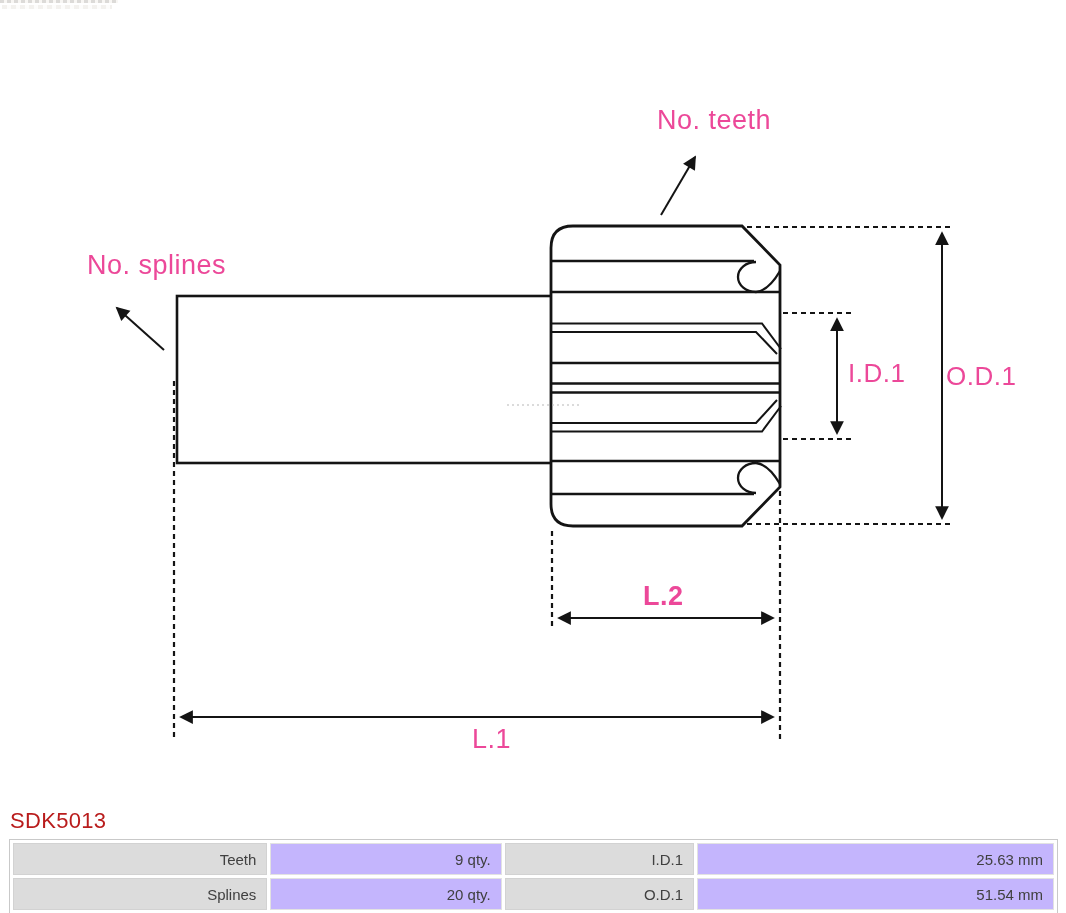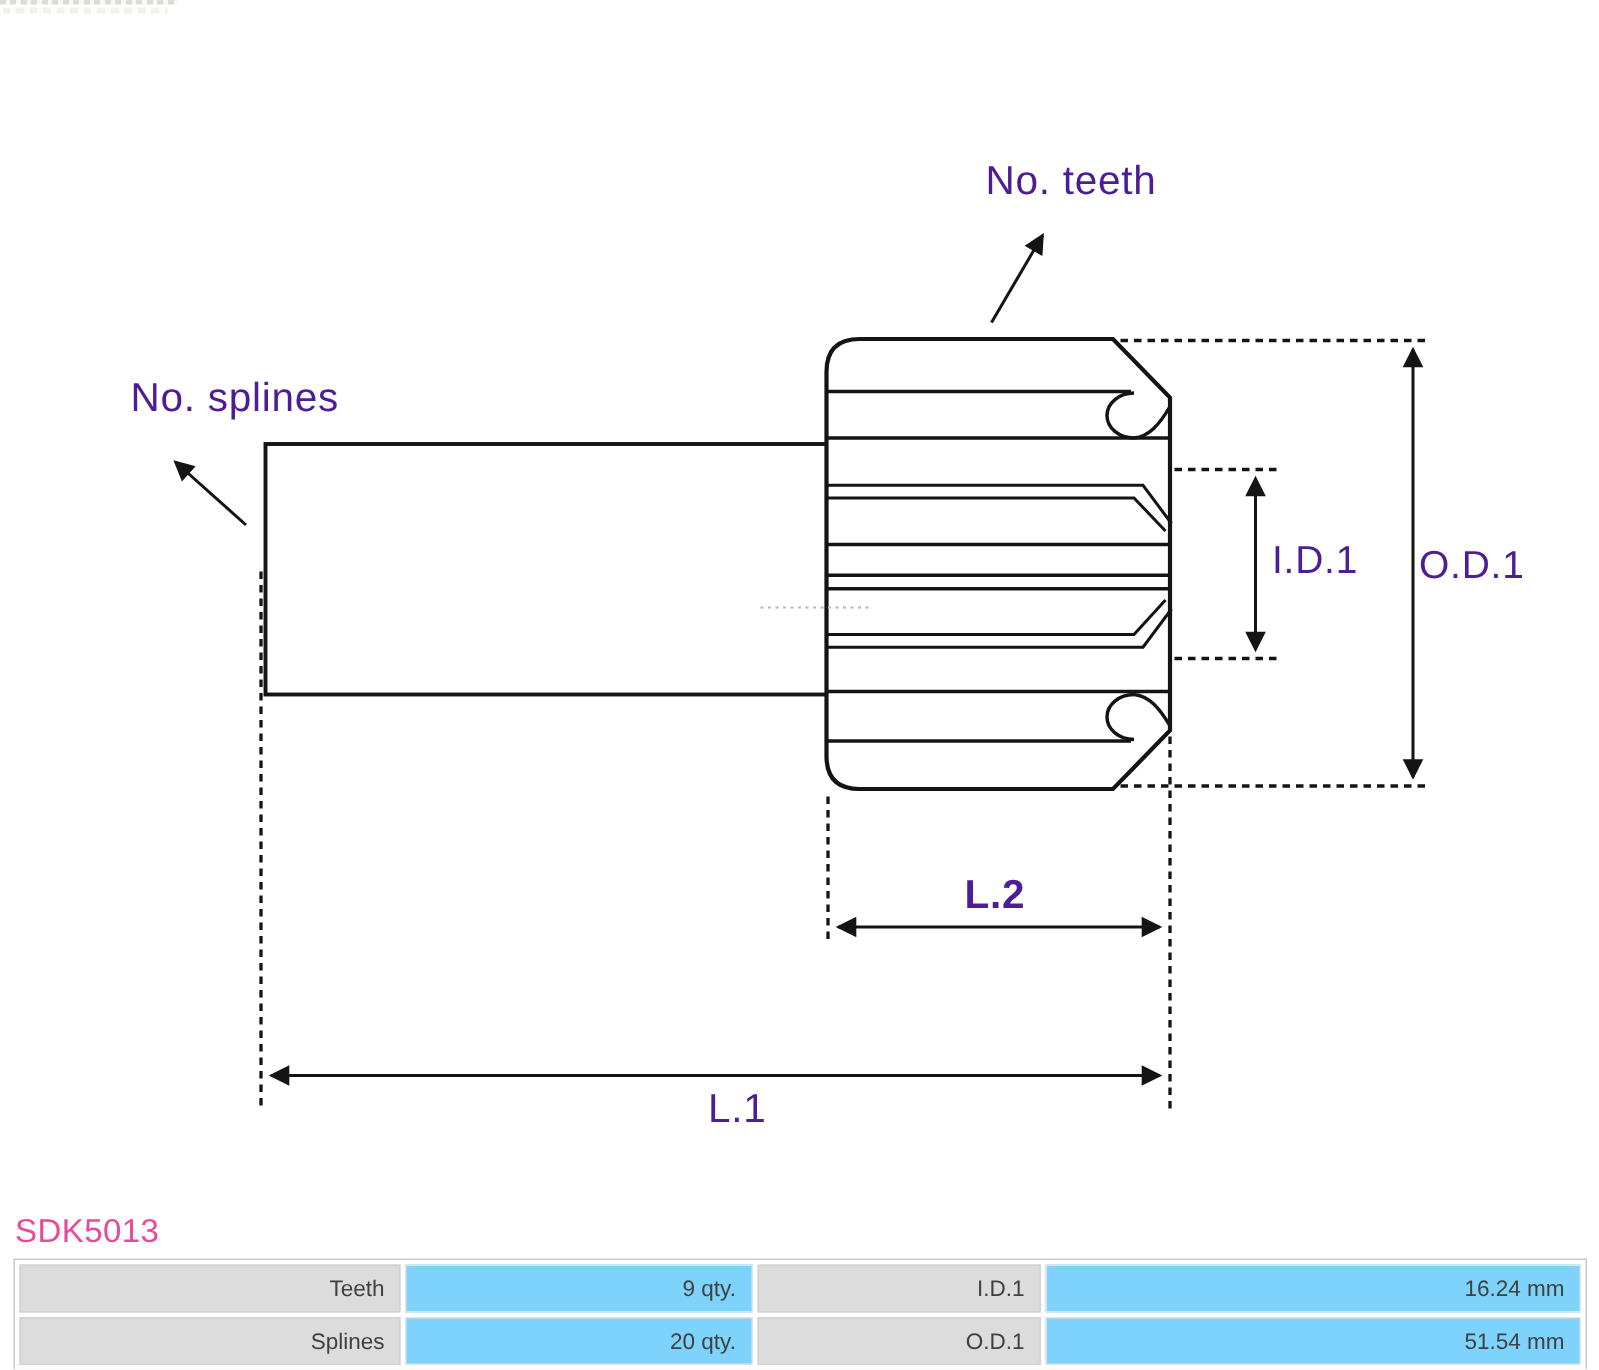--- a/index.html
+++ b/index.html
@@ -7,37 +7,37 @@
   .page{position:relative;width:1066px;height:913px;background:#ffffff;overflow:hidden;}
 
   
   .artifact{position:absolute;left:0;top:0;width:118px;height:3px;
     background:repeating-linear-gradient(90deg,#d6d4d1 0 4px,#f7f5f2 4px 7px);opacity:.85;}
   .artifact2{position:absolute;left:2px;top:5px;width:110px;height:4px;
     background:repeating-linear-gradient(90deg,#e9e6e1 0 5px,#fbfaf8 5px 9px);opacity:.55;}
 
   .drawing{position:absolute;left:0;top:0;width:1066px;height:800px;}
 
-  .diagram-label{position:absolute;color:#4c1d95;font-size:27px;letter-spacing:.5px;white-space:nowrap;}
+  .diagram-label{position:absolute;color:#ec4899;font-size:27px;letter-spacing:.5px;white-space:nowrap;}
   .lbl-teeth{left:657px;top:105px;}
   .lbl-splines{left:43px;top:250px;margin-left:44px;}
   .lbl-id1{left:848px;top:358px;font-size:26px;}
   .lbl-od1{left:946px;top:361px;font-size:26px;}
   .lbl-l2{left:643px;top:581px;font-weight:bold;}
   .lbl-l1{left:472px;top:724px;text-align:right;}
 
-  .part-number{position:absolute;left:10px;top:808px;font-size:22px;color:#ec4899;letter-spacing:.3px;}
+  .part-number{position:absolute;left:10px;top:808px;font-size:22px;color:#b91c1c;letter-spacing:.3px;}
 
   .spec-table{position:absolute;left:9px;top:839px;width:1049px;
     border-collapse:separate;border-spacing:3px;background:#ffffff;
     border:1px solid #c9c9c9;table-layout:fixed;}
   .spec-table td{height:26px;padding:2px 10px;font-size:15px;color:#404040;
     text-align:right;vertical-align:middle;overflow:hidden;white-space:nowrap;}
   .spec-table td.lbl{background:#dcdcdc;border:1px solid #d2d2d2;}
-  .spec-table td.val{background:#7dd3fc;border:1px solid #e2e2e2;}
+  .spec-table td.val{background:#c4b5fd;border:1px solid #e2e2e2;}
   .c1{width:243px;} .c2{width:221px;} .c3{width:181px;} .c4{width:341px;}
 </style>
 </head>
 <body>
 
 <div class="page">
 
   <div class="artifact"></div>
   <div class="artifact2"></div>
 
@@ -113,21 +113,21 @@
         <col class="c1">
         <col class="c2">
         <col class="c3">
         <col class="c4">
       </colgroup>
     <tbody>
       <tr>
         <td class="lbl">Teeth</td>
         <td class="val">9 qty.</td>
         <td class="lbl">I.D.1</td>
-        <td class="val">16.24 mm</td>
+        <td class="val">25.63 mm</td>
       </tr>
       <tr>
         <td class="lbl">Splines</td>
         <td class="val">20 qty.</td>
         <td class="lbl">O.D.1</td>
         <td class="val">51.54 mm</td>
       </tr>
     </tbody>
   </table>
 

